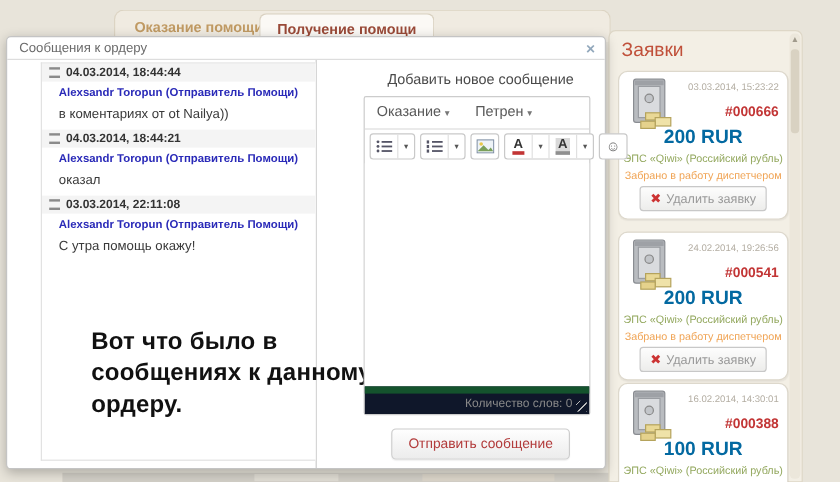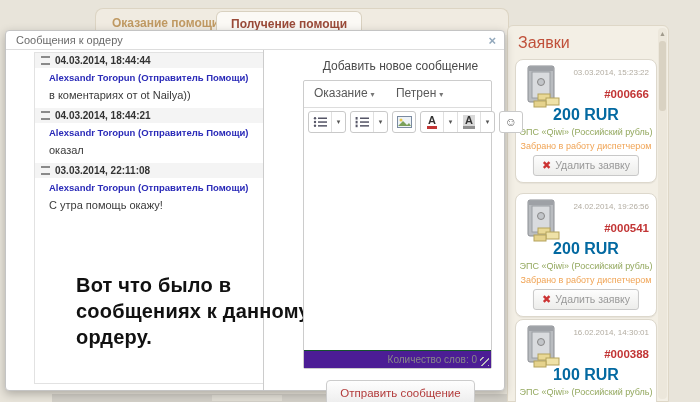--- a/index.html
+++ b/index.html
@@ -75,21 +75,21 @@
   .toolbar{border-top:1px solid #ddd;padding:3px 4px;height:22px;display:flex;gap:4px;align-items:center;}
   .tb-group{display:flex;border:1px solid #c9c9c9;border-radius:3px;background:#fff;height:20px;align-items:stretch;}
   .tb-btn{width:22px;display:flex;align-items:center;justify-content:center;border-right:1px solid #e0e0e0;cursor:pointer;}
   .tb-btn:last-child{border-right:none;}
   .tb-caret{width:13px;font-size:7px;color:#555;display:flex;align-items:center;justify-content:center;border-right:1px solid #e0e0e0;cursor:pointer;}
   .tb-caret:last-child{border-right:none;}
   .fore-a{font-weight:bold;font-size:11px;color:#333;border-bottom:3px solid #c23535;line-height:1;padding:0 1px;}
   .back-a{font-weight:bold;font-size:11px;color:#333;background:#d9d9d9;border-bottom:3px solid #8f8f8f;line-height:1;padding:0 2px;}
   .smiley{font-size:12px;color:#666;}
   .editor-content{height:186px;background:#fff;cursor:text;}
-  .statusbar{border-top:1px solid #14532d;background:#4c1d95;height:17px;position:relative;margin-top:28px;}
+  .statusbar{border-top:6px solid #14532d;background:#0f172a;height:17px;position:relative;}
   .wordcount{position:absolute;right:14px;top:3px;font-size:10px;color:#888;}
   .grip{position:absolute;right:2px;bottom:2px;width:9px;height:9px;cursor:nwse-resize;
     background:repeating-linear-gradient(135deg,transparent 0 2px,#bbb 2px 3px,transparent 3px 5px);}
   .send-row{text-align:center;margin-top:11px;}
   .send-btn{display:inline-block;padding:6px 13px;border:1px solid #ccc;border-radius:4px;
     background:linear-gradient(#fefefe,#ececec);color:#b23b3b;font-size:11.5px;cursor:pointer;
     box-shadow:0 1px 1px rgba(0,0,0,0.06);}
   svg{display:block;}
 </style>
 </head>

